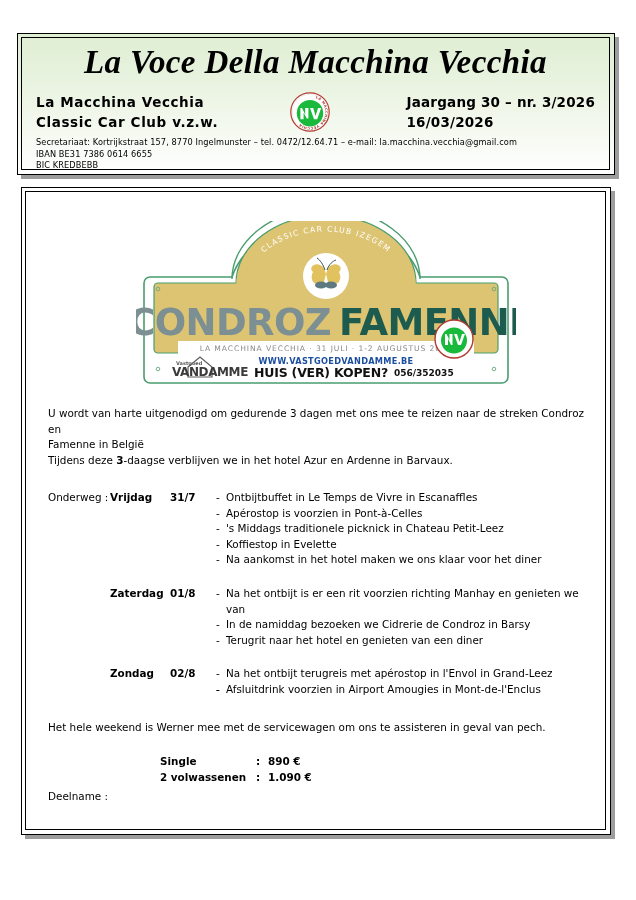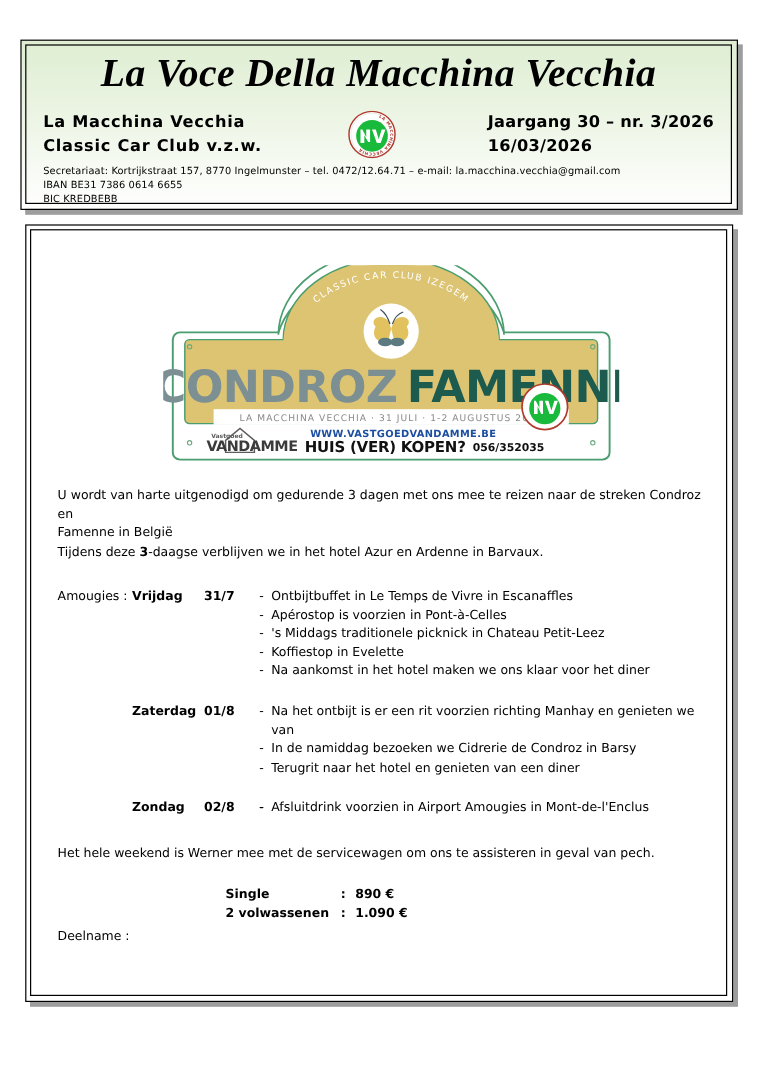--- a/index.html
+++ b/index.html
@@ -194,21 +194,21 @@
     position: absolute;
     left: 0; top: 0;
   }
   .prog-item .cont {
     display: block;
     padding-left: 4px;
   }
 
   .price-block { display: flex; align-items: flex-start; }
   .price-label { width: 112px; flex: 0 0 112px; margin-top: 36px; }
-  .price-rows { flex: 1 1 auto; margin-left: 28px; }
+  .price-rows { flex: 1 1 auto; }
   .price-row { display: flex; line-height: 16px; font-weight: bold; }
   .price-name { width: 96px; flex: 0 0 96px; }
   .price-colon { width: 12px; flex: 0 0 12px; }
   .price-val { flex: 0 0 auto; }
 </style>
 </head>
 <body>
 
 <div class="page">
 
@@ -348,21 +348,21 @@
 
         <div class="para">
           <div>U wordt van harte uitgenodigd om gedurende 3 dagen met ons mee te reizen naar de streken Condroz en</div>
           <div>Famenne in België</div>
           <div><span>Tijdens deze </span><b>3</b><span>-daagse verblijven we in het hotel Azur en Ardenne in Barvaux.</span></div>
         </div>
 
         <div class="gap-lg"></div>
 
         <div class="prog-block">
-          <div class="prog-label">Amougies :</div>
+          <div class="prog-label">Onderweg :</div>
           <div class="prog-day">Vrijdag</div>
           <div class="prog-date">31/7</div>
           <div class="prog-items">
             <div class="prog-item"><span class="dash">-</span><span>Ontbijtbuffet in Le Temps de Vivre in Escanaffles</span></div>
             <div class="prog-item"><span class="dash">-</span><span>Apérostop is voorzien in Pont-à-Celles</span></div>
             <div class="prog-item"><span class="dash">-</span><span>'s Middags traditionele picknick in Chateau Petit-Leez</span></div>
             <div class="prog-item"><span class="dash">-</span><span>Koffiestop in Evelette</span></div>
             <div class="prog-item"><span class="dash">-</span><span>Na aankomst in het hotel maken we ons klaar voor het diner</span></div>
           </div>
         </div>
@@ -380,21 +380,21 @@
           </div>
         </div>
 
         <div class="gap-md"></div>
 
         <div class="prog-block">
           <div class="prog-label"></div>
           <div class="prog-day">Zondag</div>
           <div class="prog-date">02/8</div>
           <div class="prog-items">
-            <div class="prog-item"><span class="dash">-</span></div>
+            <div class="prog-item"><span class="dash">-</span><span>Na het ontbijt terugreis met apérostop in l'Envol in Grand-Leez</span></div>
             <div class="prog-item"><span class="dash">-</span></div>
             <div class="prog-item"><span class="dash">-</span><span>Afsluitdrink voorzien in Airport Amougies in Mont-de-l'Enclus</span></div>
           </div>
         </div>
 
         <div class="gap-lg"></div>
 
         <div class="para">Het hele weekend is Werner mee met de servicewagen om ons te assisteren in geval van pech.</div>
 
         <div class="gap-md"></div>

